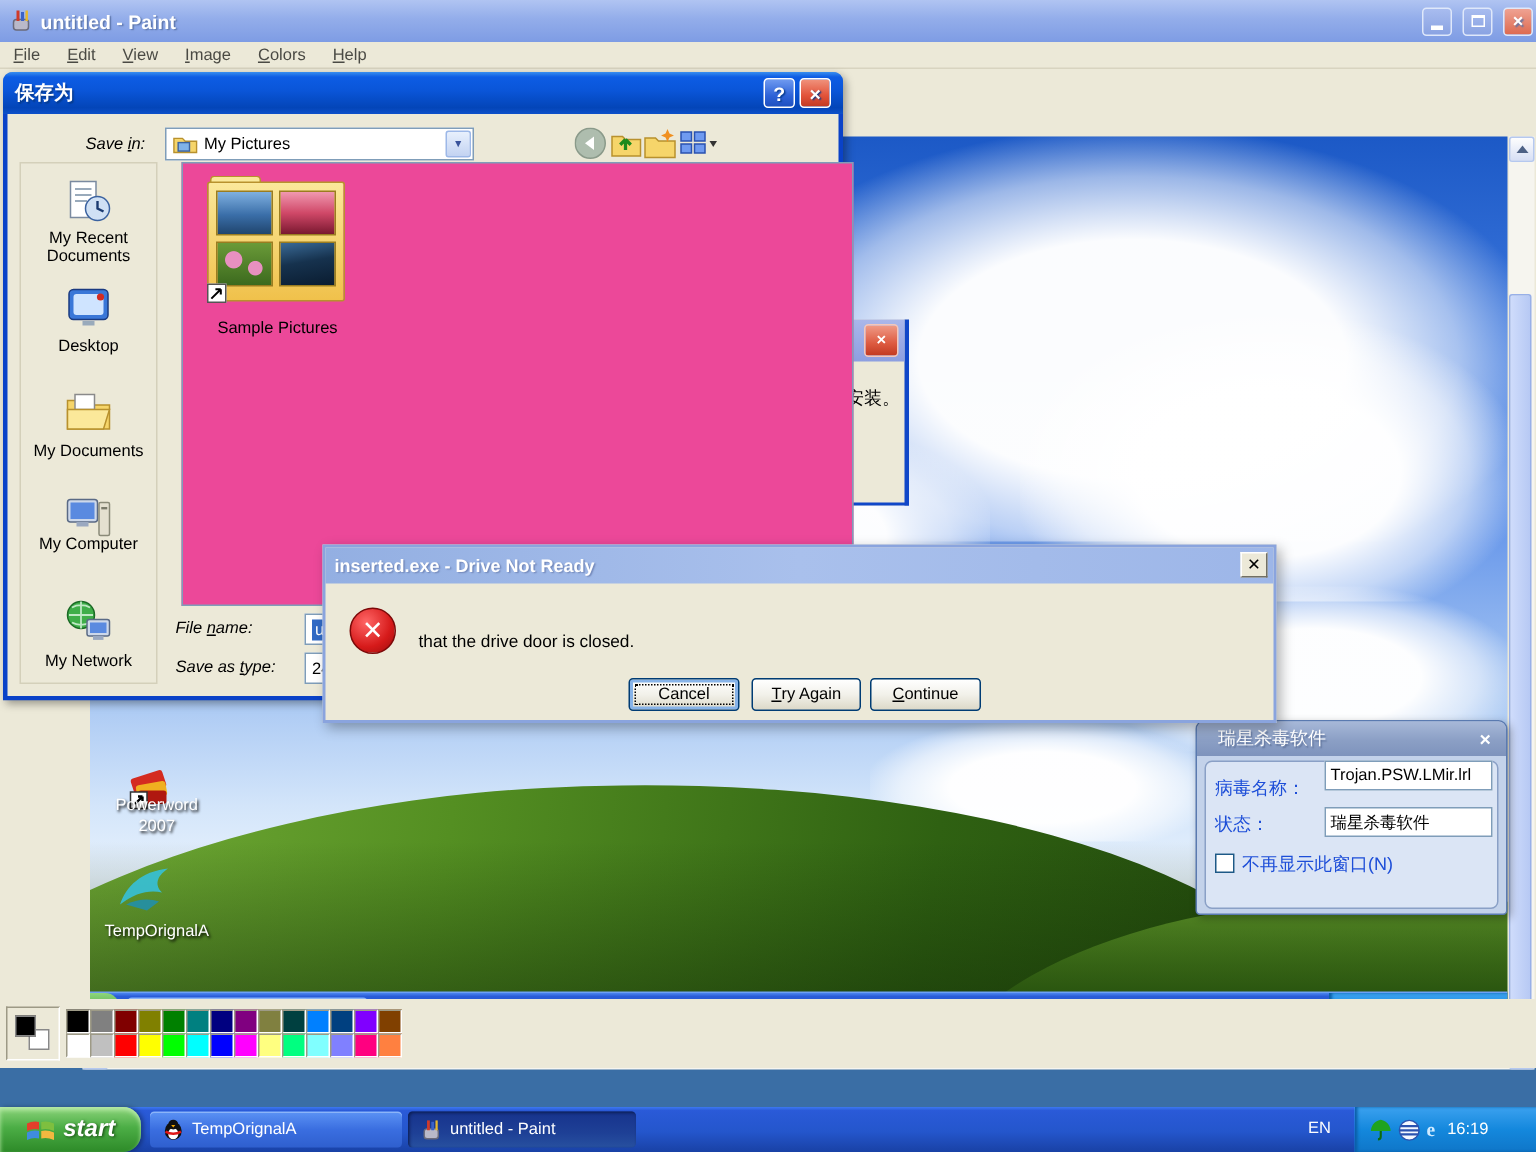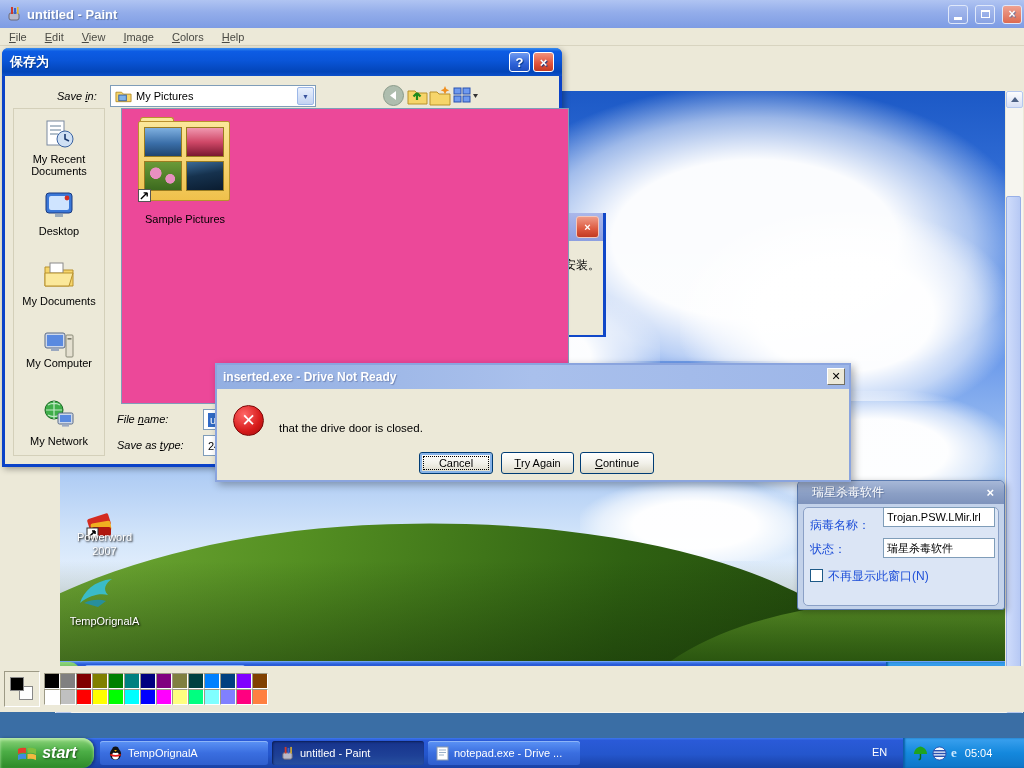--- a/index.html
+++ b/index.html
@@ -447,35 +447,28 @@
     </div>
     <div class="task-btn pressed" style="left:272px;width:152px">
       <svg width="15" height="15" viewBox="0 0 16 16">
         <rect x="3" y="7" width="10" height="7" rx="2" fill="#b9b9c9" stroke="#6a6a7a"></rect>
         <rect x="5" y="1" width="2" height="7" fill="#d03a2a"></rect>
         <rect x="8" y="2" width="2" height="6" fill="#3a62c8"></rect>
         <rect x="11" y="1" width="1.6" height="7" fill="#e8b72a"></rect>
       </svg>
       <span>untitled - Paint</span>
     </div>
-    <div class="task-btn" style="left:428px;width:152px">
-      <svg width="13" height="15" viewBox="0 0 13 15">
-        <rect x="1" y="1" width="11" height="13" fill="#fff" stroke="#8a9ab0"></rect>
-        <path d="M3 4 h7 M3 6.5 h7 M3 9 h5" stroke="#9ab0c8" stroke-width="1"></path>
-      </svg>
-      <span>notepad.exe - Drive ...</span>
-    </div>
     <span class="lang-ind" style="left:872px">EN</span>
     <div class="tray" style="left:903px;width:121px">
       <svg width="15" height="16" viewBox="0 0 16 16">
         <path d="M8 1 C3 2 1 6 1 9 L15 9 C15 6 13 2 8 1 Z" fill="#1fa31f"></path>
         <path d="M8 9 L8 13 Q8 15 6 15" stroke="#0d6b0d" stroke-width="1.5" fill="none"></path>
       </svg>
       <svg width="15" height="15" viewBox="0 0 16 16">
         <circle cx="8" cy="8" r="7" fill="#f4f8ff" stroke="#2a52b0"></circle>
         <path d="M1.5 5 H14.5 M1 8 H15 M1.5 11 H14.5" stroke="#2a52b0" stroke-width="1.6"></path>
       </svg>
       <span style="font-weight:bold;font-size:13px;color:#cfeaff;font-family:'Liberation Serif','DejaVu Serif',serif">e</span>
-      <span class="tray-time">05:04</span>
+      <span class="tray-time">16:19</span>
     </div>
   </div>
 
 </div>
 
 </body></html>

